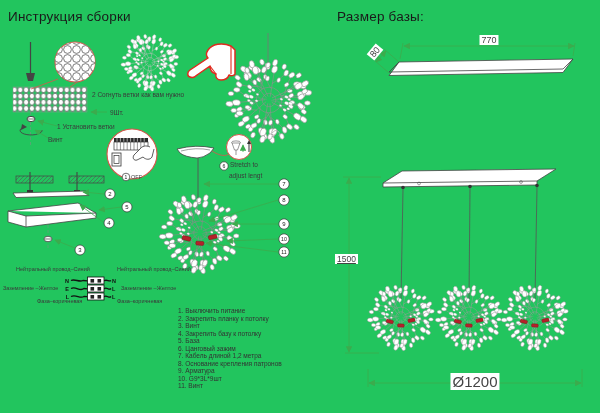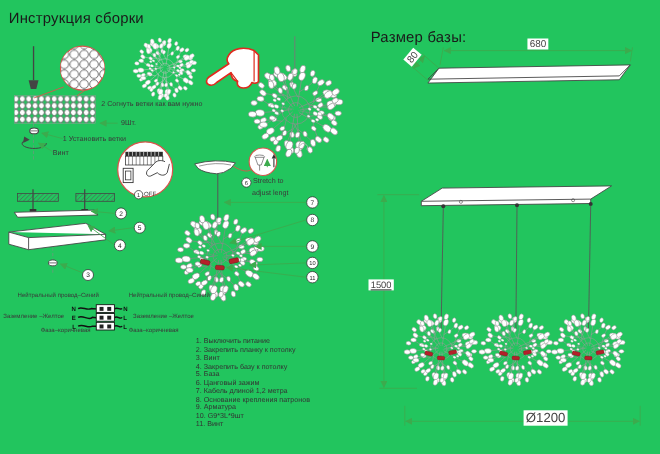--- a/index.html
+++ b/index.html
@@ -275,21 +275,21 @@
     </g>
     <g stroke="#3cab4d">
       <line x1="368" y1="369" x2="368" y2="387"></line>
       <line x1="582" y1="369" x2="582" y2="387"></line>
       <line x1="369" y1="383" x2="581" y2="383" marker-start="url(#ah)" marker-end="url(#ah)"></line>
     </g>
   </g>
 </svg>
 
   <div class="txt title" style="left:8px;top:9px">Инструкция сборки</div>
-  <div class="txt title" style="left:337px;top:26px">Размер базы:</div>
+  <div class="txt title" style="left:337px;top:9px">Размер базы:</div>
 
   <div class="txt lbl" style="left:92px;top:91px">2 Согнуть ветки как вам нужно</div>
   <div class="txt lbl" style="left:110px;top:108.5px">9Шт.</div>
   <div class="txt lbl" style="left:57px;top:122.5px">1 Установить ветки</div>
   <div class="txt lbl" style="left:48px;top:135.5px">Винт</div>
   <div class="txt lbl-s" style="left:131px;top:173.5px">OFF</div>
   <div class="txt lbl" style="left:230px;top:161px">Stretch to</div>
   <div class="txt lbl" style="left:229px;top:171.5px">adjust lengt</div>
 
   <div class="txt lbl-s" style="left:16px;top:266px">Нейтральный провод–Синий</div>
@@ -306,18 +306,18 @@
     <div>4. Закрепить базу к потолку</div>
     <div>5. База</div>
     <div>6. Цанговый зажим</div>
     <div>7. Кабель длиной 1,2 метра</div>
     <div>8. Основание крепления патронов</div>
     <div>9. Арматура</div>
     <div>10. G9*3L*9шт</div>
     <div>11. Винт</div>
   </div>
 
-  <div class="txt dim center" style="left:489px;top:35px">680</div>
+  <div class="txt dim center" style="left:489px;top:35px">770</div>
   <div class="txt dim rot80" style="left:368px;top:47px">80</div>
   <div class="txt dim dim-sm" style="left:335px;top:254px">1500</div>
-  <div class="txt dim center" style="left:496px;top:373px;font-size:12px">Ø1200</div>
+  <div class="txt dim center" style="left:475px;top:373px;font-size:15px">Ø1200</div>
 
 </div>
 
 </body></html>

